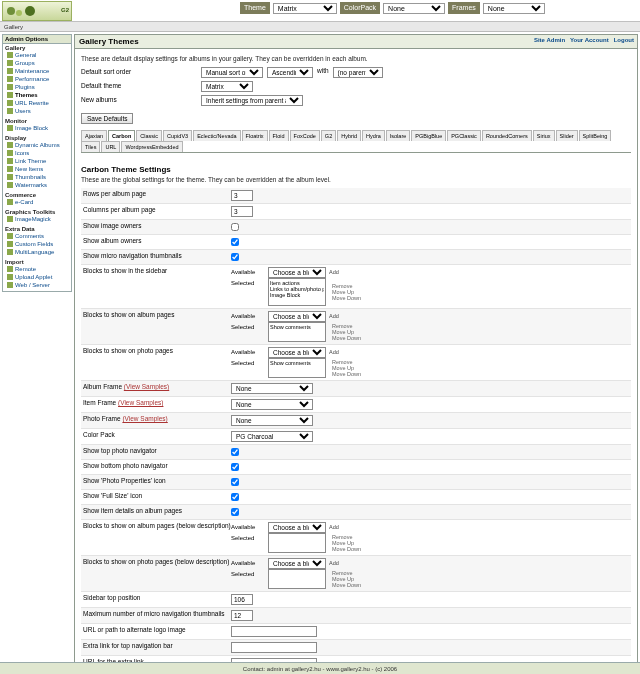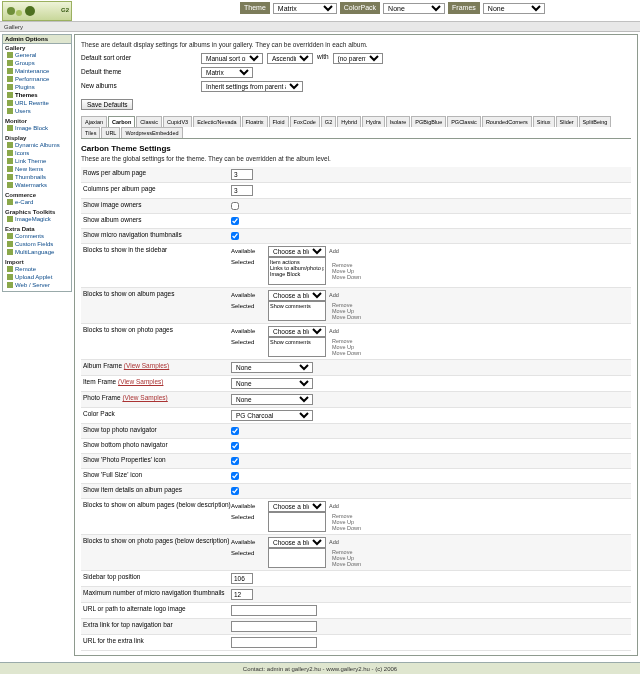--- a/index.html
+++ b/index.html
@@ -262,20 +262,28 @@
         <div class="sb-item">
           <span class="ic"></span>
           <span>Web / Server</span>
         </div>
         <div class="sb-sep"></div>
       </div>
   </div>
 
   <div class="main">
     <div class="panel">
+      <div class="panel-head">
+        <span>Gallery Themes</span>
+        <span class="toplinks">
+          <a>Site Admin</a>&nbsp;&nbsp;
+          <a>Your Account</a>&nbsp;&nbsp;
+          <a>Logout</a>
+        </span>
+      </div>
       <div class="panel-body">
         <p class="desc">These are default display settings for albums in your gallery. They can be overridden in each album.</p>
 
         <div class="row">
           <div class="lab">Default sort order</div>
           <div class="ctl">
             <select style="width:62px"><option>Manual sort order</option></select>
             <select style="width:46px"><option>Ascending</option></select>
             <span>with</span>
             <select style="width:50px"><option>(no parent s...</option></select>
@@ -317,21 +325,21 @@
             <div class="tab">PGClassic</div>
             <div class="tab">RoundedCorners</div>
             <div class="tab">Siriux</div>
             <div class="tab">Slider</div>
             <div class="tab">SplitBeing</div>
             <div class="tab">Tiles</div>
             <div class="tab">URL</div>
             <div class="tab">WordpressEmbedded</div>
           </div>
 
-        <h3 class="sect" style="margin-top:5px">Carbon Theme Settings</h3>
+        <h3 class="sect" style="margin-top:12px">Carbon Theme Settings</h3>
         <p class="desc">These are the global settings for the theme. They can be overridden at the album level.</p>
 
         <div id="settings-rows">
             <div class="srow">
               <div class="slab">Rows per album page </div>
               <div class="sctl"><input type="text" value="3" style="width: 22px;"></div>
             </div>
             <div class="srow">
               <div class="slab">Columns per album page </div>
               <div class="sctl"><input type="text" value="3" style="width: 22px;"></div>

